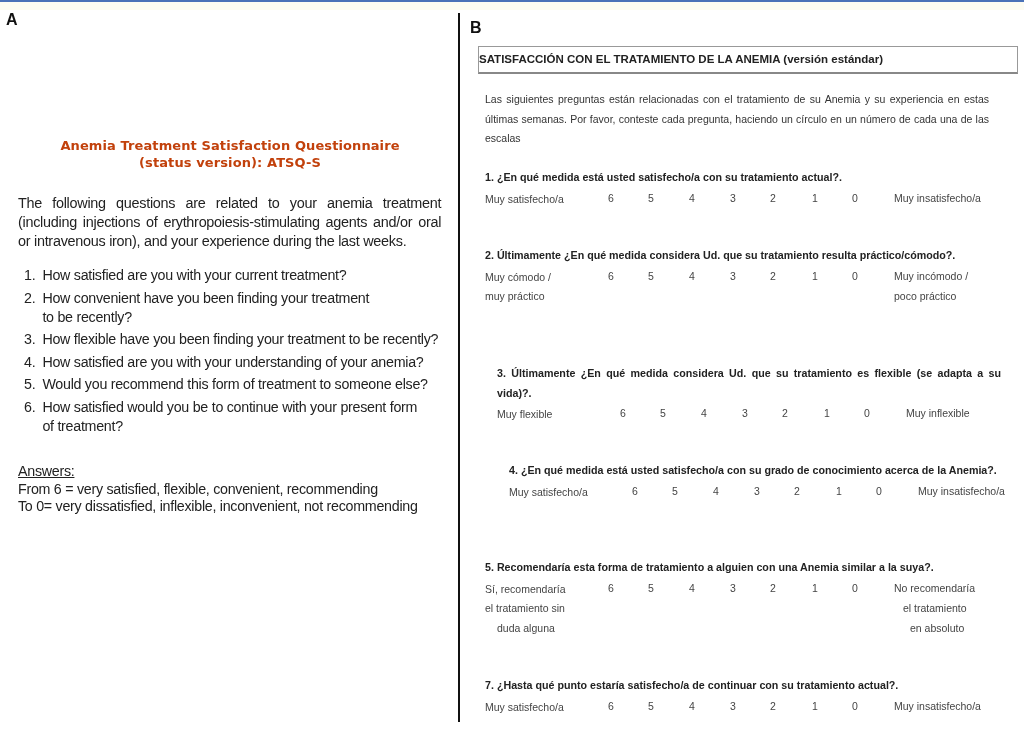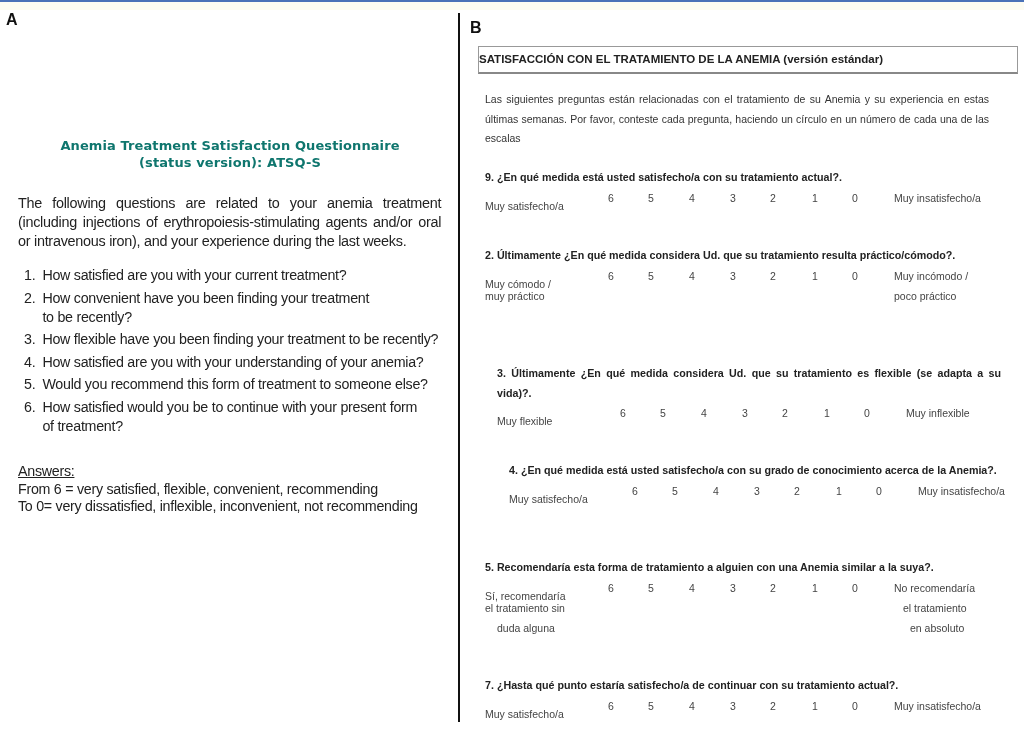--- a/index.html
+++ b/index.html
@@ -4,36 +4,36 @@
 <style>
   * { box-sizing: border-box; margin: 0; padding: 0; }
   html, body { width: 1024px; height: 737px; background: #ffffff; overflow: hidden; }
   body { position: relative; font-family: "Liberation Sans", sans-serif; color: #1a1a1a; }
   .top-rule { position: absolute; left: 0; top: 0; width: 1024px; height: 2px; background: #4a72b8; }
   .top-tint { position: absolute; left: 0; top: 2px; width: 1024px; height: 8px; background: #fdfcf2; }
   .panel-letter { position: absolute; font-weight: bold; font-size: 16px; color: #111; }
   .divider { position: absolute; left: 458px; top: 13px; width: 2px; height: 709px; background: #111; }
 
   
-  .a-title { position: absolute; left: 0; width: 460px; top: 137px; text-align: center; font-family: "DejaVu Sans", sans-serif; font-weight: bold; font-size: 13px; line-height: 17px; letter-spacing: 0.1px; color: #0f766e; }
+  .a-title { position: absolute; left: 0; width: 460px; top: 137px; text-align: center; font-family: "DejaVu Sans", sans-serif; font-weight: bold; font-size: 13px; line-height: 17px; letter-spacing: 0.1px; color: #c2410c; }
   .a-intro { position: absolute; left: 18px; top: 193px; width: 423px; font-size: 15.5px; line-height: 19px; text-align: justify; color: #222; letter-spacing: -0.3px; transform: scaleX(0.93); transform-origin: left top; width: 455px; }
   .a-list { position: absolute; left: 24px; top: 265px; width: 440px; list-style: none; }
   .a-list li { position: relative; padding-left: 20px; font-size: 15.5px; line-height: 19px; margin-bottom: 3.5px; color: #222; letter-spacing: -0.3px; transform: scaleX(0.92); transform-origin: left top; width: 455px; }
   .a-list li .num { position: absolute; left: 0; top: 0; }
   .a-answers { position: absolute; left: 18px; top: 462px; font-size: 15.5px; line-height: 17.5px; color: #222; letter-spacing: -0.3px; transform: scaleX(0.92); transform-origin: left top; width: 460px; }
   .a-answers .ans-head { text-decoration: underline; }
 
   
   .b-header { position: absolute; left: 478px; top: 46px; width: 540px; height: 28px; border: 1px solid #999; border-bottom: 2px solid #888; text-align: left; font-weight: bold; font-size: 11.5px; line-height: 24px; color: #222; }
   .b-intro { position: absolute; left: 485px; top: 90px; width: 504px; font-size: 10.5px; line-height: 19.5px; color: #333; text-align: justify; }
   .q { position: absolute; left: 485px; width: 504px; }
   .q-text { font-weight: bold; font-size: 10.7px; line-height: 19.5px; color: #222; text-align: justify; text-align-last: left; }
   .q-text.just { text-align-last: auto; }
   .scale { position: relative; height: 20px; font-size: 10.5px; line-height: 20px; color: #444; }
-  .scale .lbl-left { position: absolute; left: 0; top: 8px; white-space: nowrap; }
+  .scale .lbl-left { position: absolute; left: 0; top: 1px; white-space: nowrap; }
   .scale .lbl-right { position: absolute; left: 409px; top: 0; white-space: nowrap; }
   .scale .n { position: absolute; top: 0; width: 10px; text-align: center; }
   .extra { position: relative; height: 20px; font-size: 10.5px; line-height: 20px; color: #444; }
   .extra .l { position: absolute; left: 0; white-space: nowrap; }
   .extra .r { position: absolute; left: 409px; white-space: nowrap; }
 </style>
 </head>
 <body>
 
 <div class="top-rule"></div>
@@ -68,21 +68,21 @@
 </div>
 
 <div class="divider"></div>
 
 <div>
   <div class="panel-letter" style="left:470px; top:19px;">B</div>
   <div class="b-header">SATISFACCIÓN CON EL TRATAMIENTO DE LA ANEMIA (versión estándar)</div>
   <div class="b-intro">Las siguientes preguntas están relacionadas con el tratamiento de su Anemia  y su experiencia en estas últimas semanas. Por favor, conteste cada pregunta, haciendo un círculo en un número de cada una de las escalas</div>
 
   <div class="q" style="top:168px;">
-    <div class="q-text">9.  ¿En qué medida está usted satisfecho/a con su tratamiento actual?.</div>
+    <div class="q-text">1.  ¿En qué medida está usted satisfecho/a con su tratamiento actual?.</div>
     <div class="scale">
       <span class="lbl-left">Muy satisfecho/a</span>
       <span class="n" style="left:121px">6</span>
       <span class="n" style="left:161px">5</span>
       <span class="n" style="left:202px">4</span>
       <span class="n" style="left:243px">3</span>
       <span class="n" style="left:283px">2</span>
       <span class="n" style="left:325px">1</span>
       <span class="n" style="left:365px">0</span>
       <span class="lbl-right">Muy insatisfecho/a</span>

